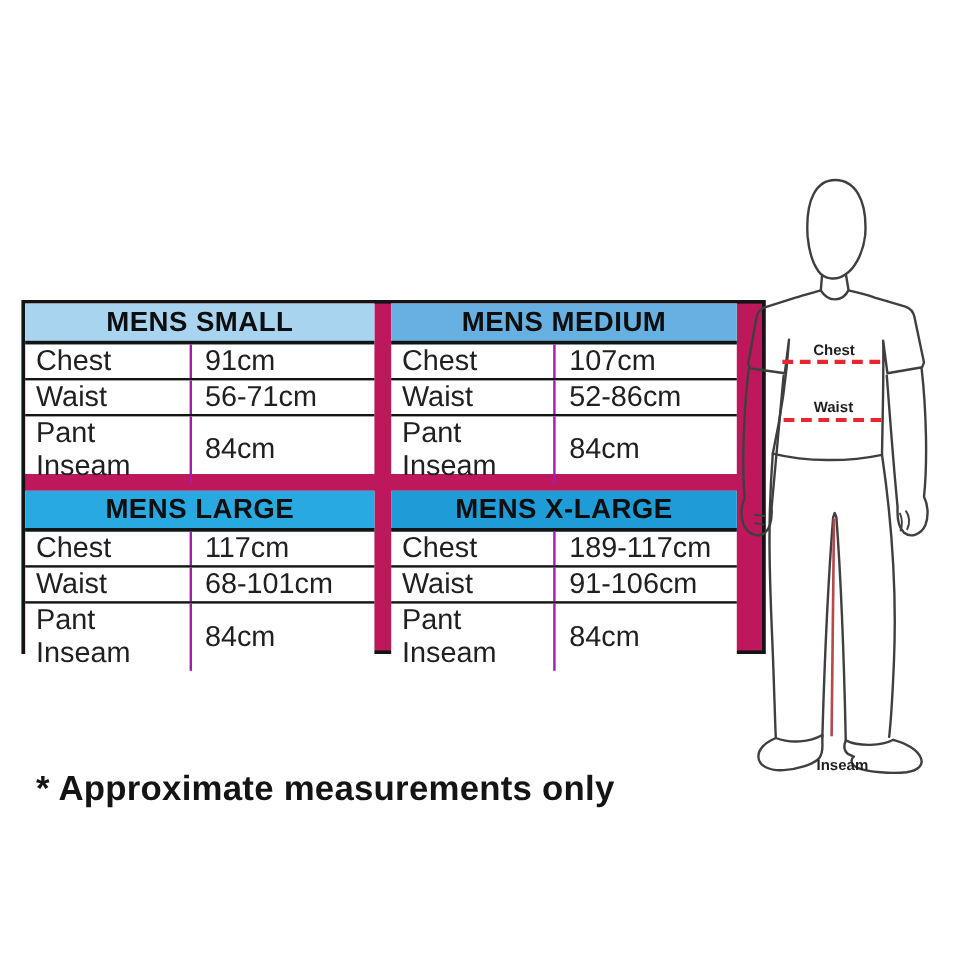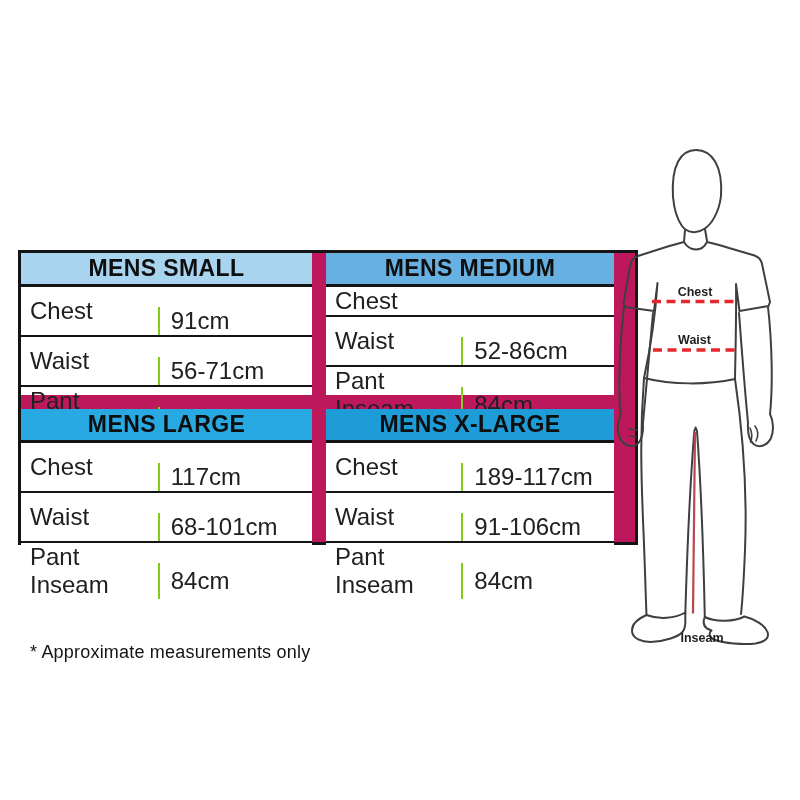--- a/index.html
+++ b/index.html
@@ -18,26 +18,26 @@
   .size-table { background:#ffffff; display:grid; grid-template-rows:34px 1fr 1fr 1fr; }
   .st-header {
     display:flex; align-items:center; justify-content:center;
     font-weight:bold; font-size:23px; letter-spacing:0.4px; color:#0e0e0e;
     border-bottom:3px solid #141414;
   }
   .st-row { display:grid; grid-template-columns:47% 53%; }
   .st-row + .st-row { border-top:2px solid #141414; }
   .st-label, .st-value { display:flex; align-items:center; font-size:24px; color:#202020; }
   .st-label { padding-left:9px; }
-  .st-value { border-left:2px solid #84cc16; padding-left:11px;margin-top:20px; }
+  .st-value { border-left:2px solid #a21caf; padding-left:11px; }
 
   
   .footnote {
     position:absolute; left:30px; top:642px;
-    font-size:18px; font-weight:400; color:#141414; letter-spacing:0.2px;
+    font-size:29px; font-weight:700; color:#141414; letter-spacing:0.2px;
   }
 
   
   .figure-svg { position:absolute; left:610px; top:140px; width:190px; height:520px; }
   .figure-svg text {
     font-family:"Liberation Sans", sans-serif; font-size:12.5px; font-weight:bold; fill:#1f1f1f;
   }
 </style>
 </head>
 <body>
@@ -59,20 +59,21 @@
       <div class="st-row">
         <div class="st-label">Pant Inseam</div>
         <div class="st-value">84cm</div>
       </div>
     </div>
 
     <div class="size-table">
       <div class="st-header" style="background-color: rgb(102, 177, 226);">MENS MEDIUM</div>
       <div class="st-row">
         <div class="st-label">Chest</div>
+        <div class="st-value">107cm</div>
       </div>
       <div class="st-row">
         <div class="st-label">Waist</div>
         <div class="st-value">52-86cm</div>
       </div>
       <div class="st-row">
         <div class="st-label">Pant Inseam</div>
         <div class="st-value">84cm</div>
       </div>
     </div>

